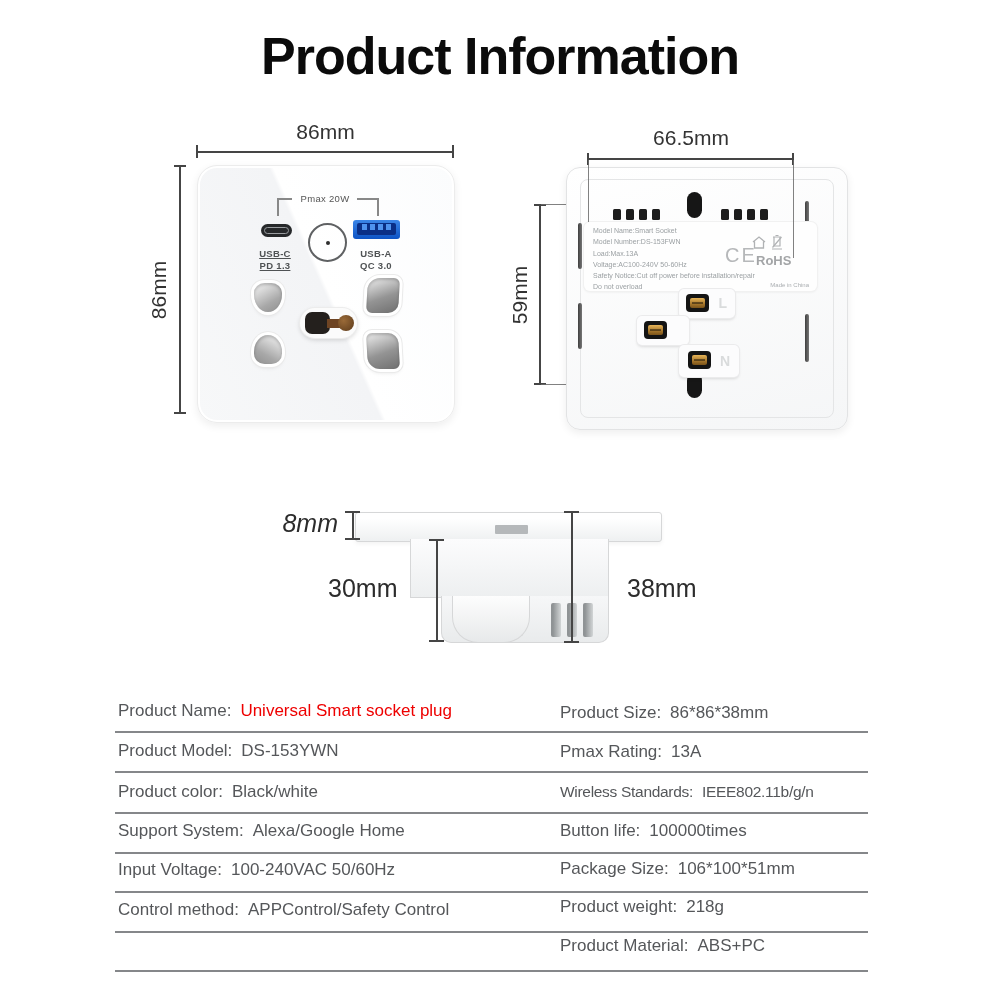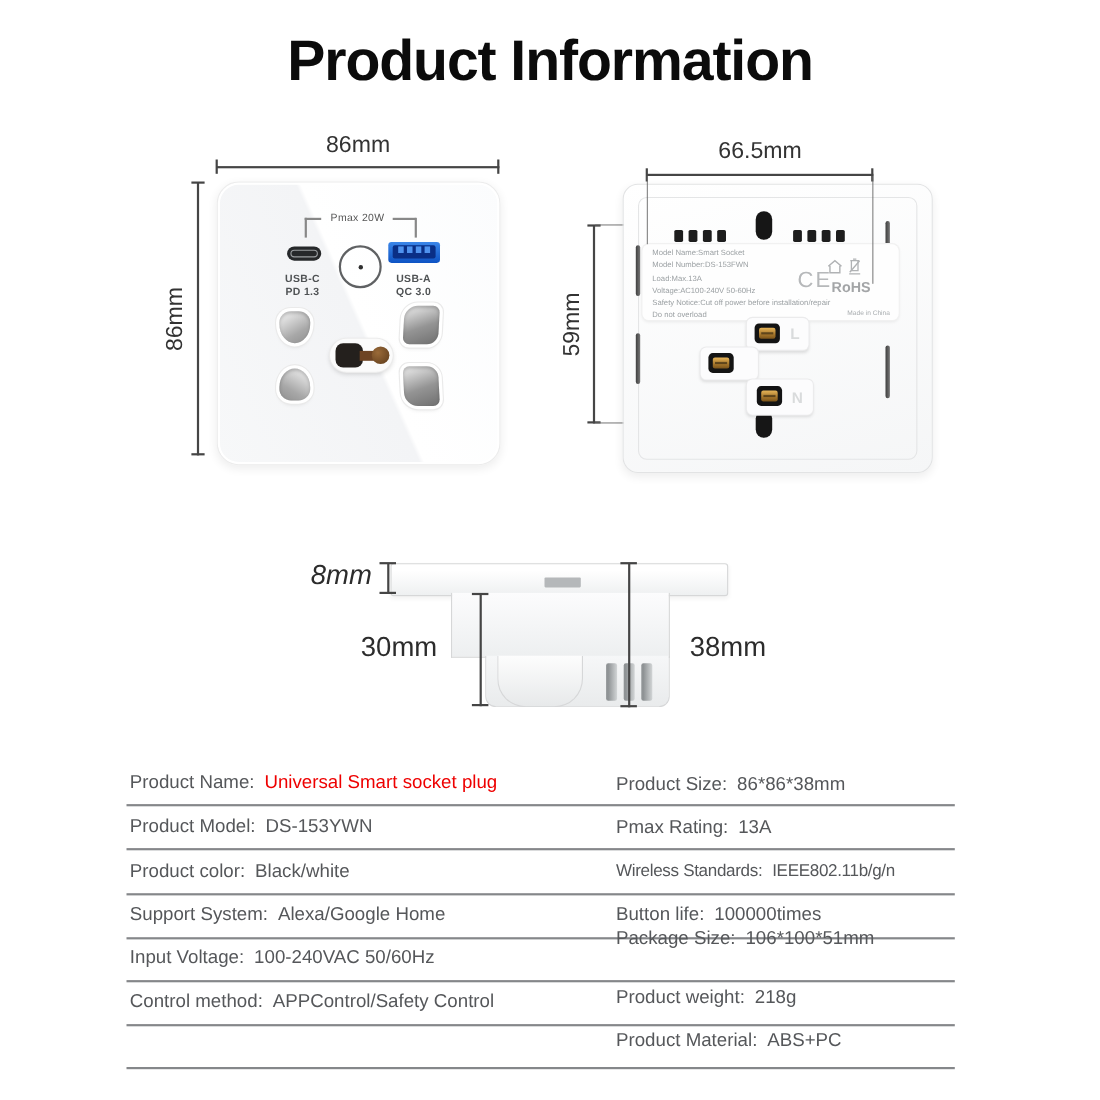--- a/index.html
+++ b/index.html
@@ -84,21 +84,21 @@
 
     <div class="abs" style="left:155px;top:54px;width:47px;height:19px;border-radius:3px;background:linear-gradient(180deg,#3b86e8,#0d53c4);">
       <div class="abs" style="left:4px;top:3px;width:39px;height:12px;background:#0a2f86;border-radius:2px;display:flex;gap:3px;justify-content:center;padding-top:1px;box-sizing:border-box;">
         <span style="width:5px;height:6px;background:#4f93ef;display:block;"></span>
         <span style="width:5px;height:6px;background:#4f93ef;display:block;"></span>
         <span style="width:5px;height:6px;background:#4f93ef;display:block;"></span>
         <span style="width:5px;height:6px;background:#4f93ef;display:block;"></span>
       </div>
     </div>
 
-    <div class="abs smalltxt" style="left:46px;top:82px;width:62px;">
+    <div class="abs smalltxt" style="left:46px;top:82px;width:62px;text-decoration:underline;">
       <div>USB-C</div>
       <div>PD 1.3</div>
     </div>
     <div class="abs smalltxt" style="left:147px;top:82px;width:62px;">
       <div>USB-A</div>
       <div>QC 3.0</div>
     </div>
 
     <div class="abs hole bell-up" style="left:56px;top:117px;width:28px;height:29px;"></div>
     <div class="abs hole bell-down" style="left:56px;top:169px;width:28px;height:29px;"></div>
@@ -263,21 +263,21 @@
       <span class="spec-value">13A</span>
     </div>
     <div class="abs spec-row cond" style="left:445px;top:90px;">
       <span class="spec-label">Wireless Standards:</span>
       <span class="spec-value">IEEE802.11b/g/n</span>
     </div>
     <div class="abs spec-row" style="left:445px;top:128px;">
       <span class="spec-label">Button life:</span>
       <span class="spec-value">100000times</span>
     </div>
-    <div class="abs spec-row" style="left:445px;top:150px;justify-content:center;">
+    <div class="abs spec-row" style="left:445px;top:166px;justify-content:center;">
       <span class="spec-label">Package Size:</span>
       <span class="spec-value">106*100*51mm</span>
     </div>
     <div class="abs spec-row" style="left:445px;top:204px;">
       <span class="spec-label">Product weight:</span>
       <span class="spec-value">218g</span>
     </div>
     <div class="abs spec-row" style="left:445px;top:243px;">
       <span class="spec-label">Product Material:</span>
       <span class="spec-value">ABS+PC</span>

